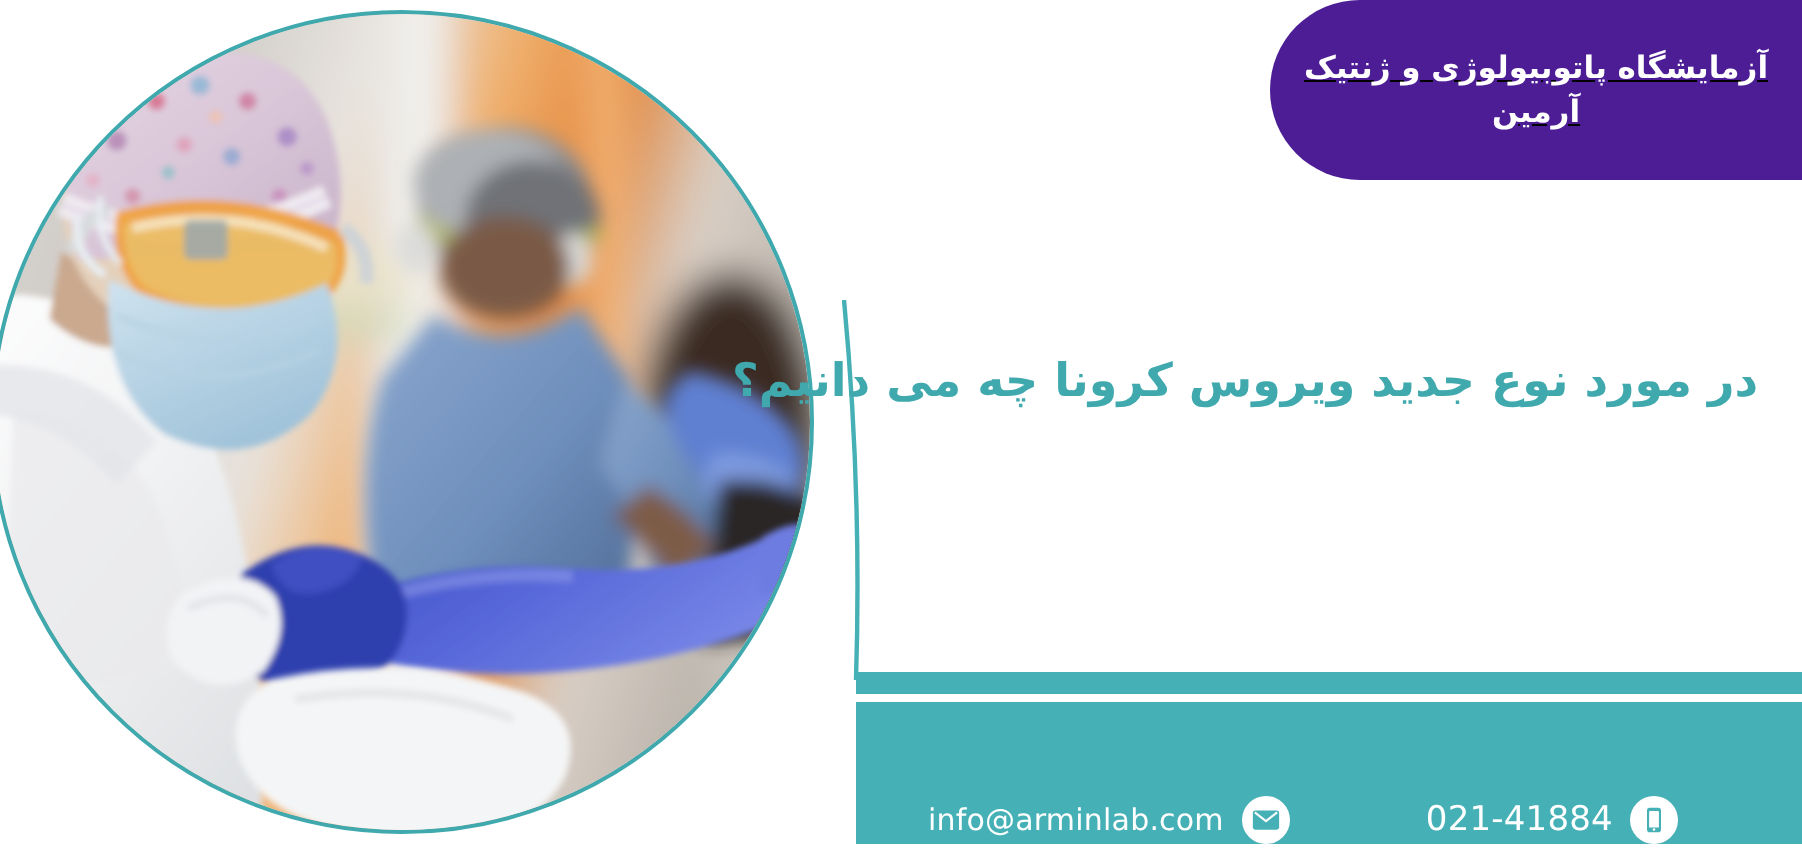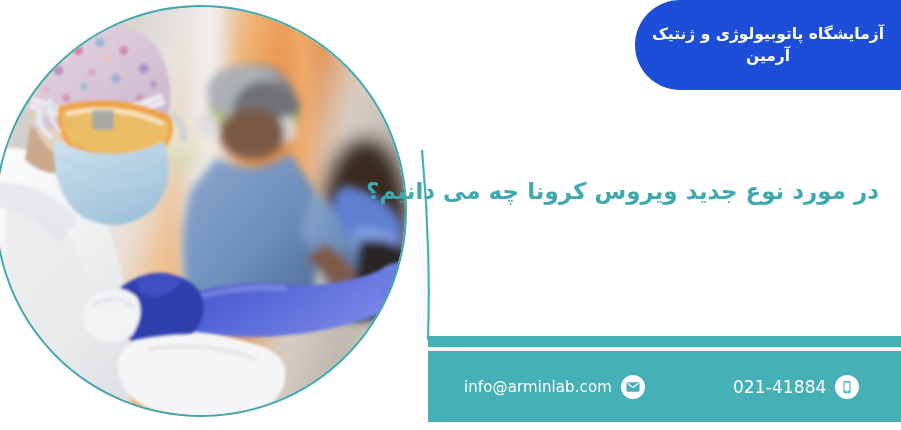--- a/index.html
+++ b/index.html
@@ -42,27 +42,28 @@
   }
   .photo-svg { display:block; width:100%; height:100%; }
 
   
   .header-badge {
     position: absolute;
     right: 0;
     top: 0;
     width: 266px;
     height: 90px;
-    background: #1d4ed8;
+    background: #4c1d95;
     border-top-left-radius: 48px;
     border-bottom-left-radius: 48px;
     display: flex;
     align-items: center;
     justify-content: center;
     text-align: center;
+    text-decoration: underline;
   }
   .header-badge-text {
     color: #ffffff;
     font-size: 15.5px;
     font-weight: bold;
     line-height: 1.45;
     direction: rtl;
     padding: 0 16px;
     letter-spacing: 0px;
   }
@@ -105,30 +106,30 @@
 
   
   .footer-bar {
     position: absolute;
     left: 428px;
     top: 351px;
     width: 473px;
     height: 71px;
     background: #45B0B5;
     display: flex;
-    align-items: center;
+    align-items: flex-end;
   }
   .footer-item {
     display: flex;
     align-items: center;
     gap: 9px;
     color: #ffffff;
   }
   .footer-email { margin-left: 36px; }
-  .footer-phone { margin-left: 88px; }
+  .footer-phone { margin-left: 68px; }
   .footer-label {
     font-size: 15px;
     color: #ffffff;
     letter-spacing: 0.1px;
   }
   .footer-phone .footer-label { font-size: 17px; }
   .icon-badge {
     width: 24px;
     height: 24px;
     border-radius: 50%;

